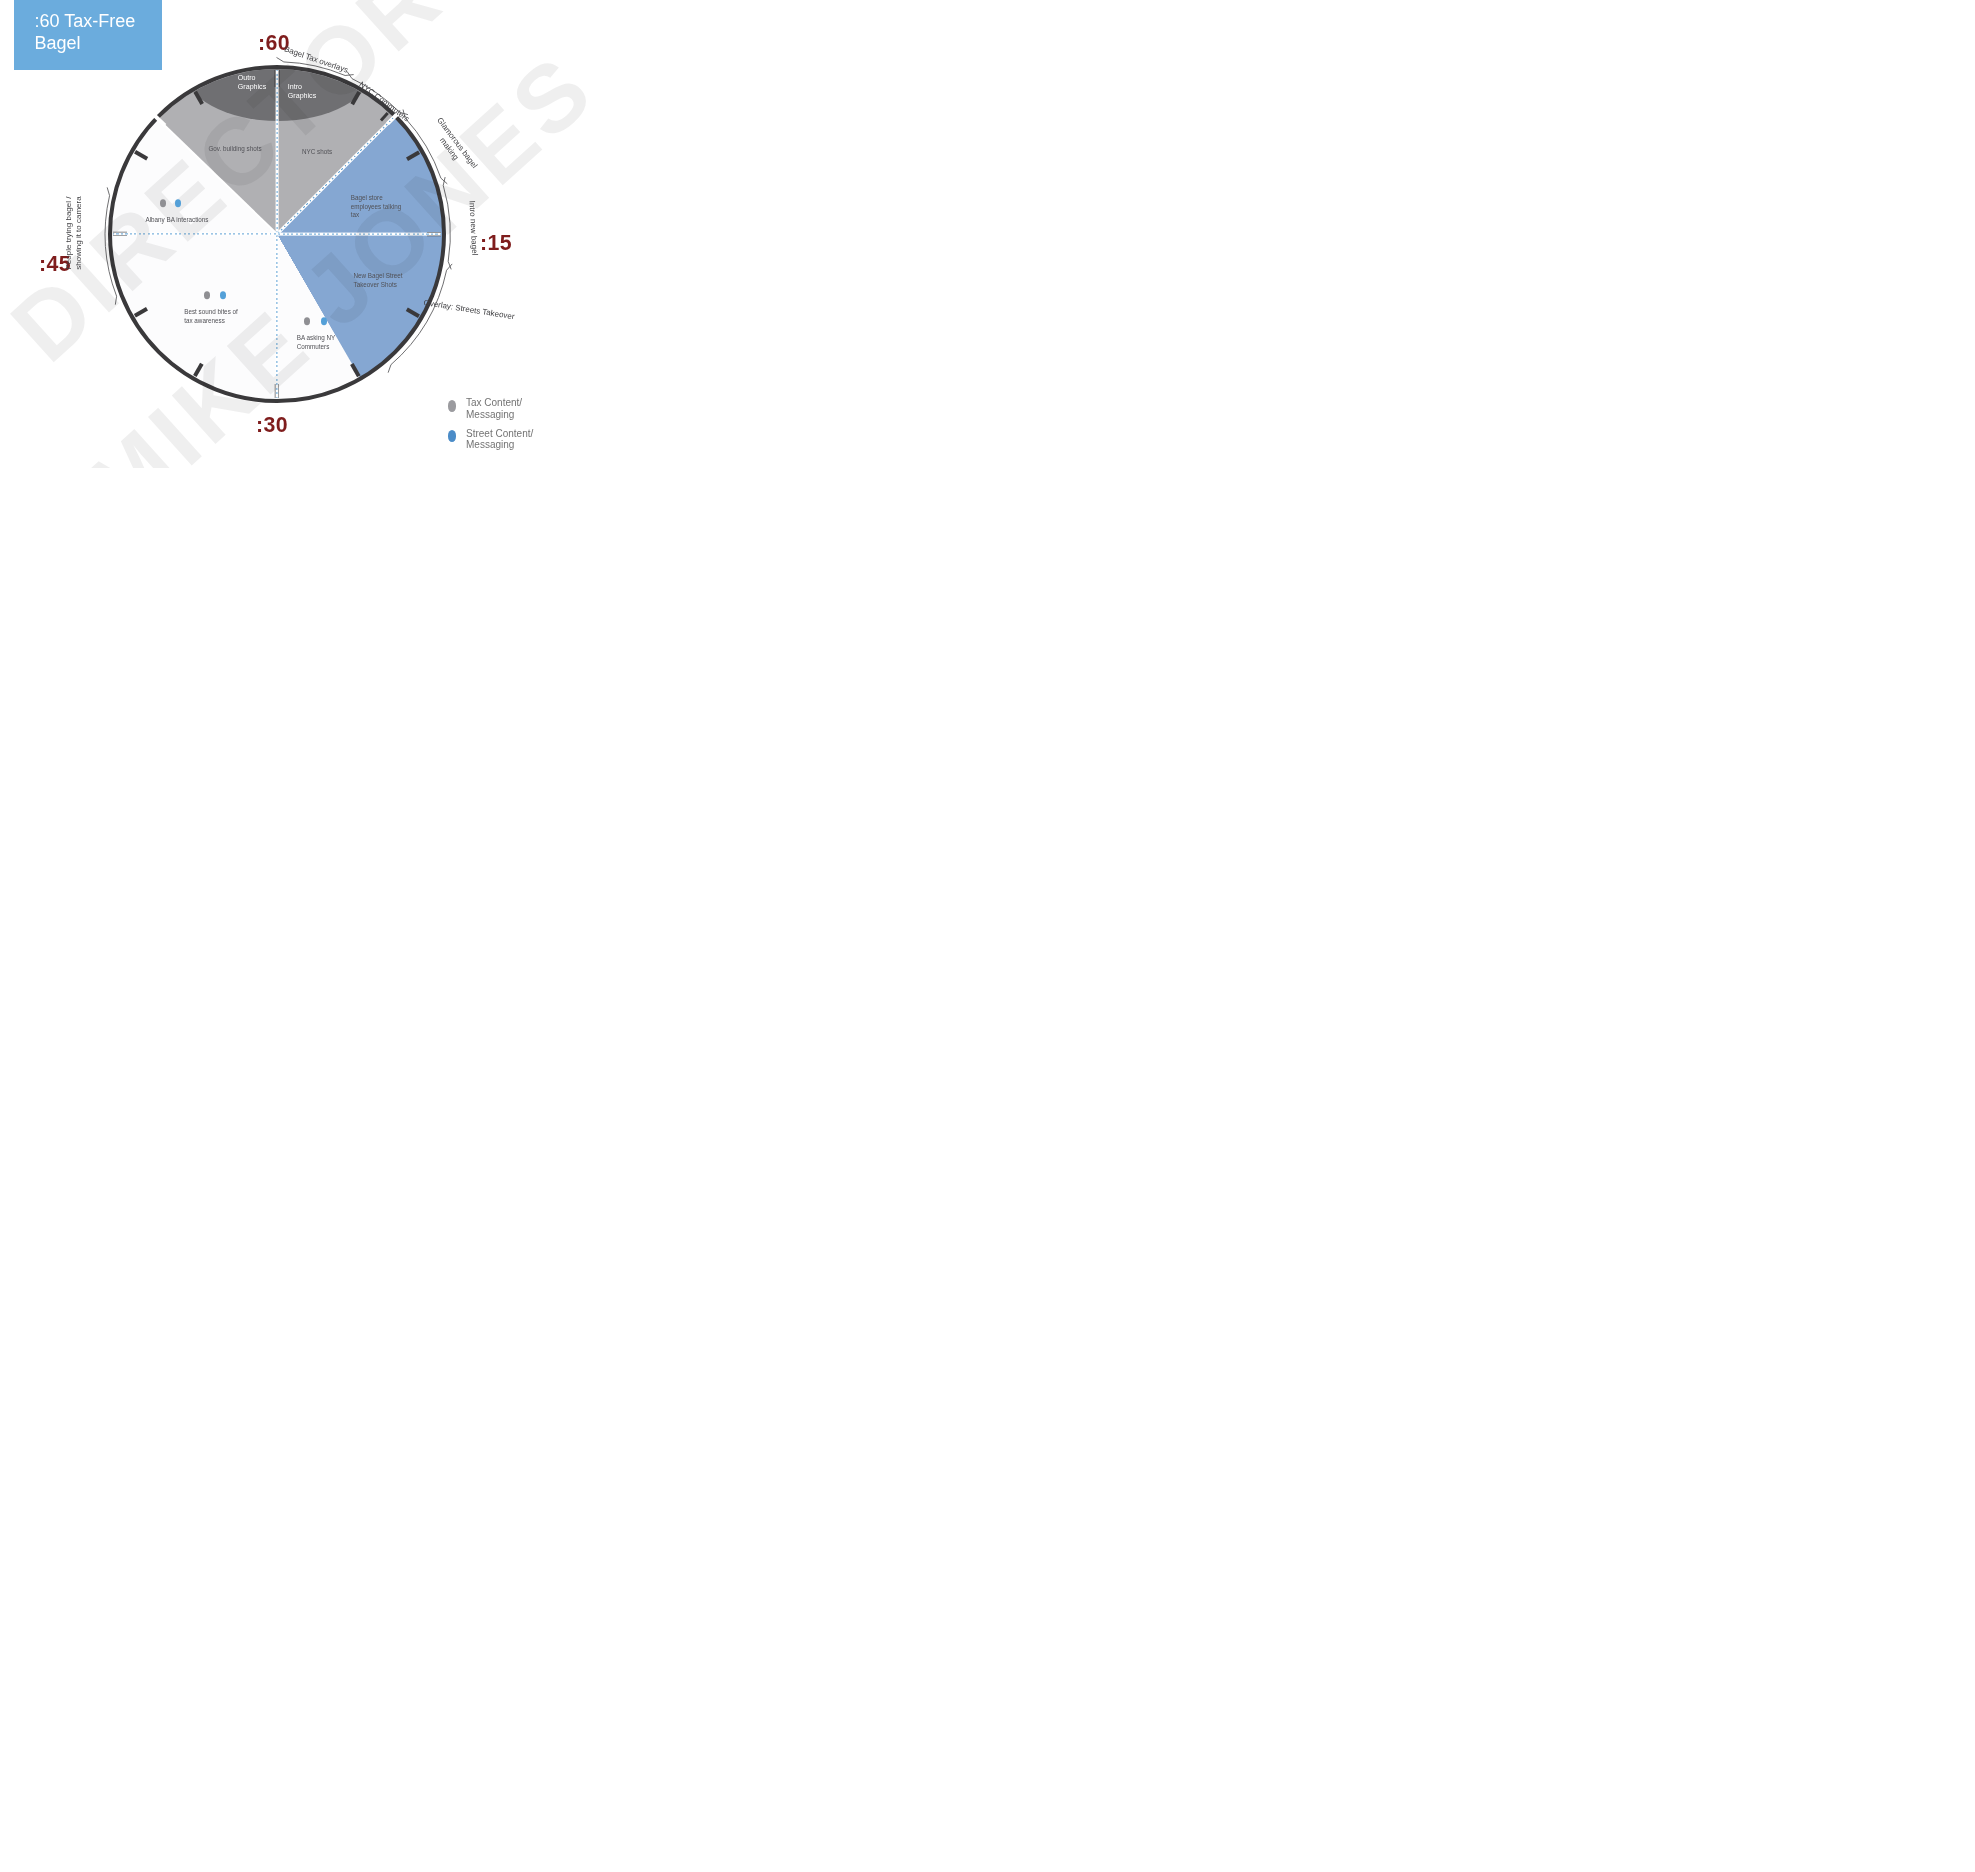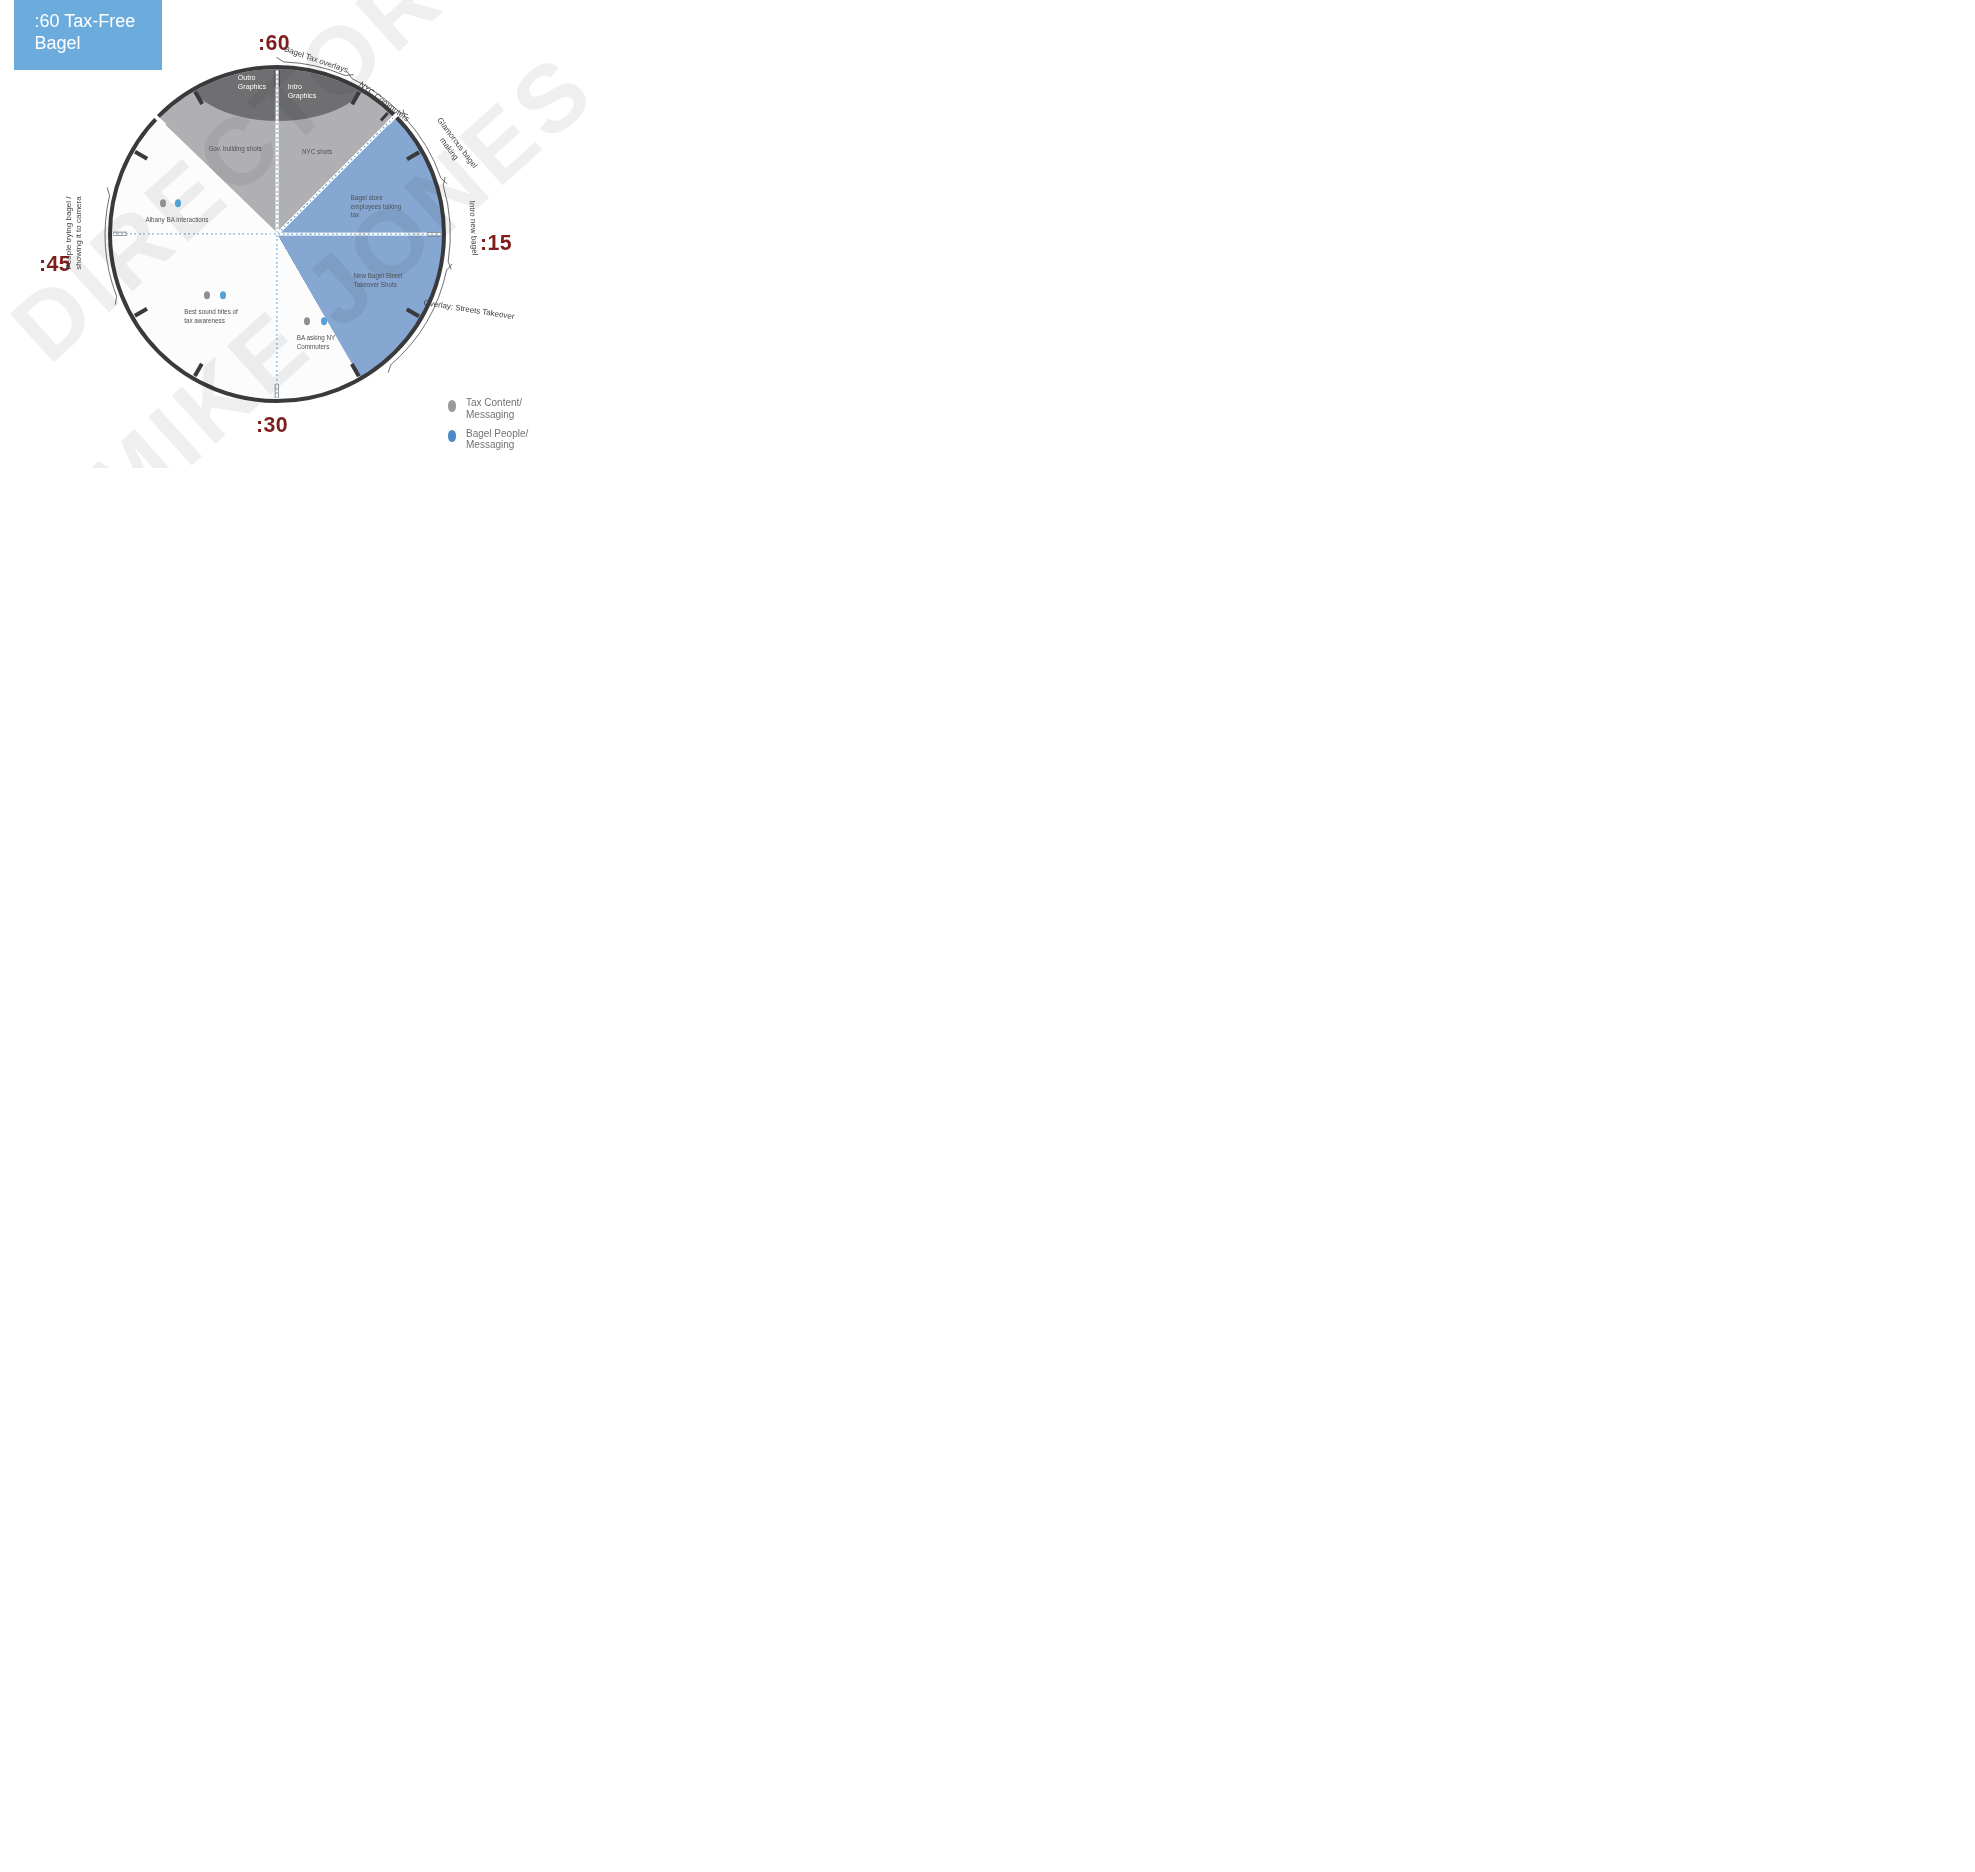--- a/index.html
+++ b/index.html
@@ -162,21 +162,21 @@
   </div>
 
   <div class="legend">
     <div class="legend-item">
       <span class="legend-dot tax"></span>
       <span>Tax Content/</span>
       <span>Messaging</span>
     </div>
     <div class="legend-item">
       <span class="legend-dot bagel"></span>
-      <span>Bagel People/</span>
+      <span>Street Content/</span>
       <span>Messaging</span>
     </div>
   </div>
 
 <div class="tick" style="width: 4.7px; height: 16.6px; transform: rotate(0deg) translate(-2.4px, -164px);"></div>
     <div class="tick" style="width: 3.6px; height: 14.2px; transform: rotate(30deg) translate(-1.8px, -164px);"></div>
     <div class="tick" style="width: 3.6px; height: 14.2px; transform: rotate(60deg) translate(-1.8px, -164px);"></div>
     <div class="tick" style="width: 3.6px; height: 14.2px; transform: rotate(90deg) translate(-1.8px, -164px);"></div>
     <div class="tick" style="width: 3.6px; height: 14.2px; transform: rotate(120deg) translate(-1.8px, -164px);"></div>
     <div class="tick" style="width: 3.6px; height: 14.2px; transform: rotate(150deg) translate(-1.8px, -164px);"></div>

